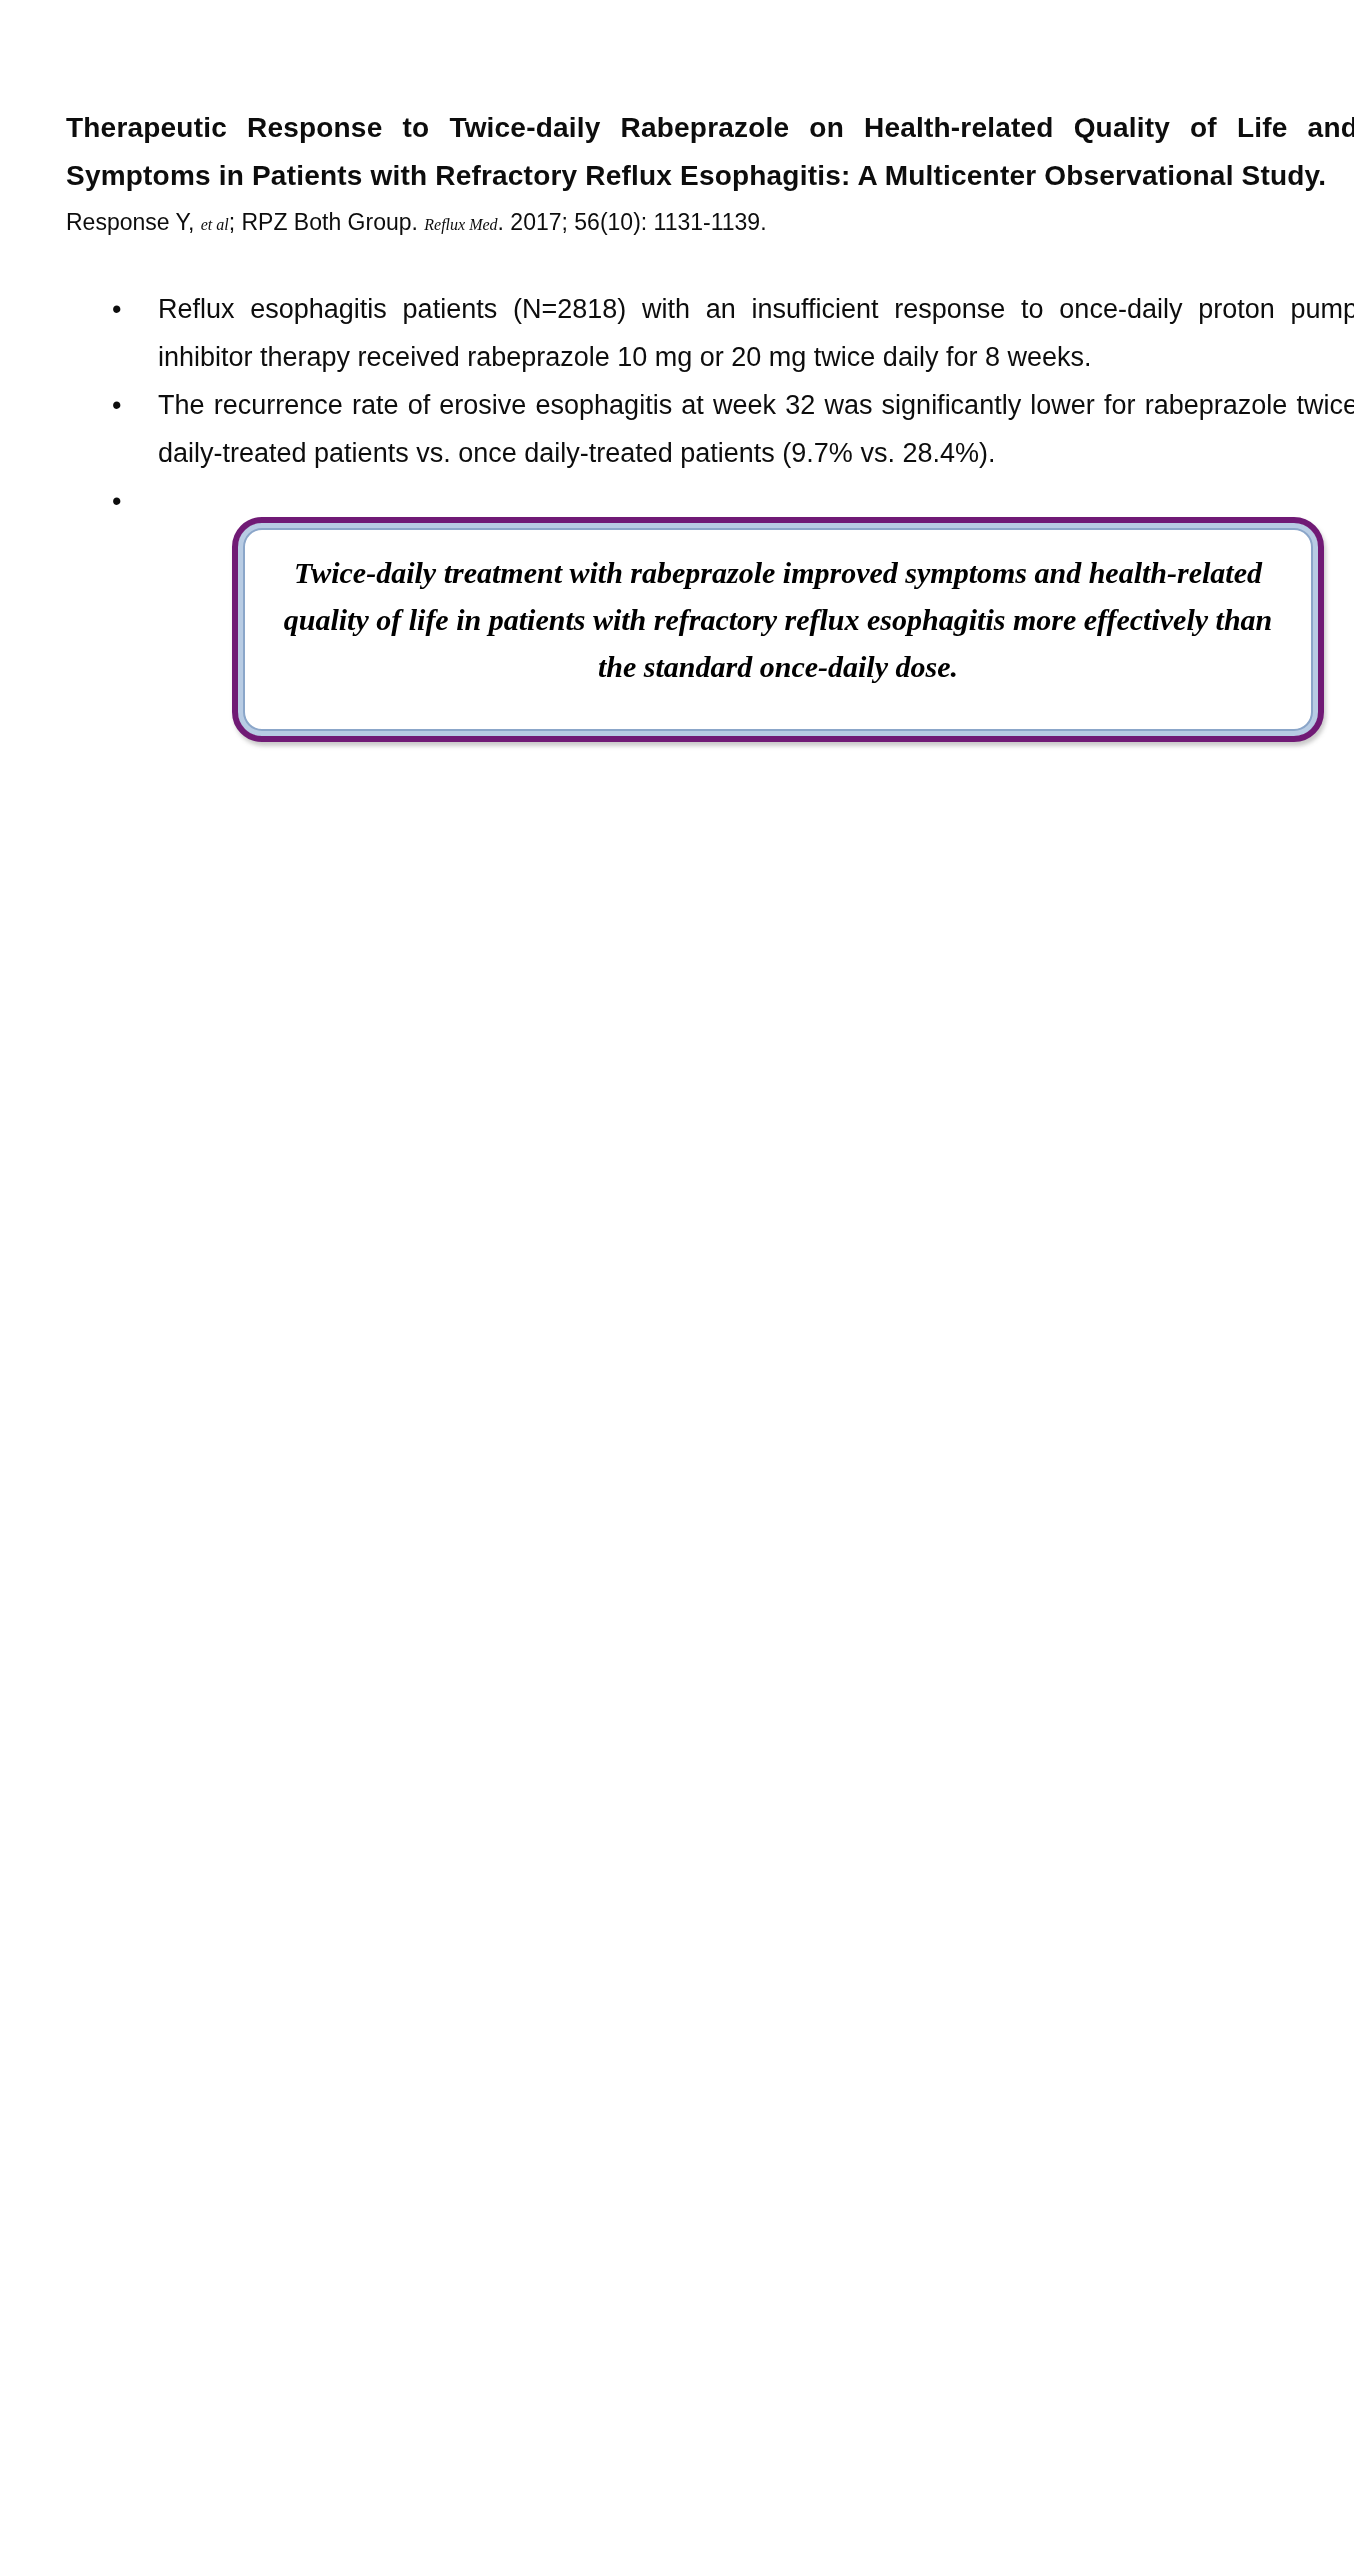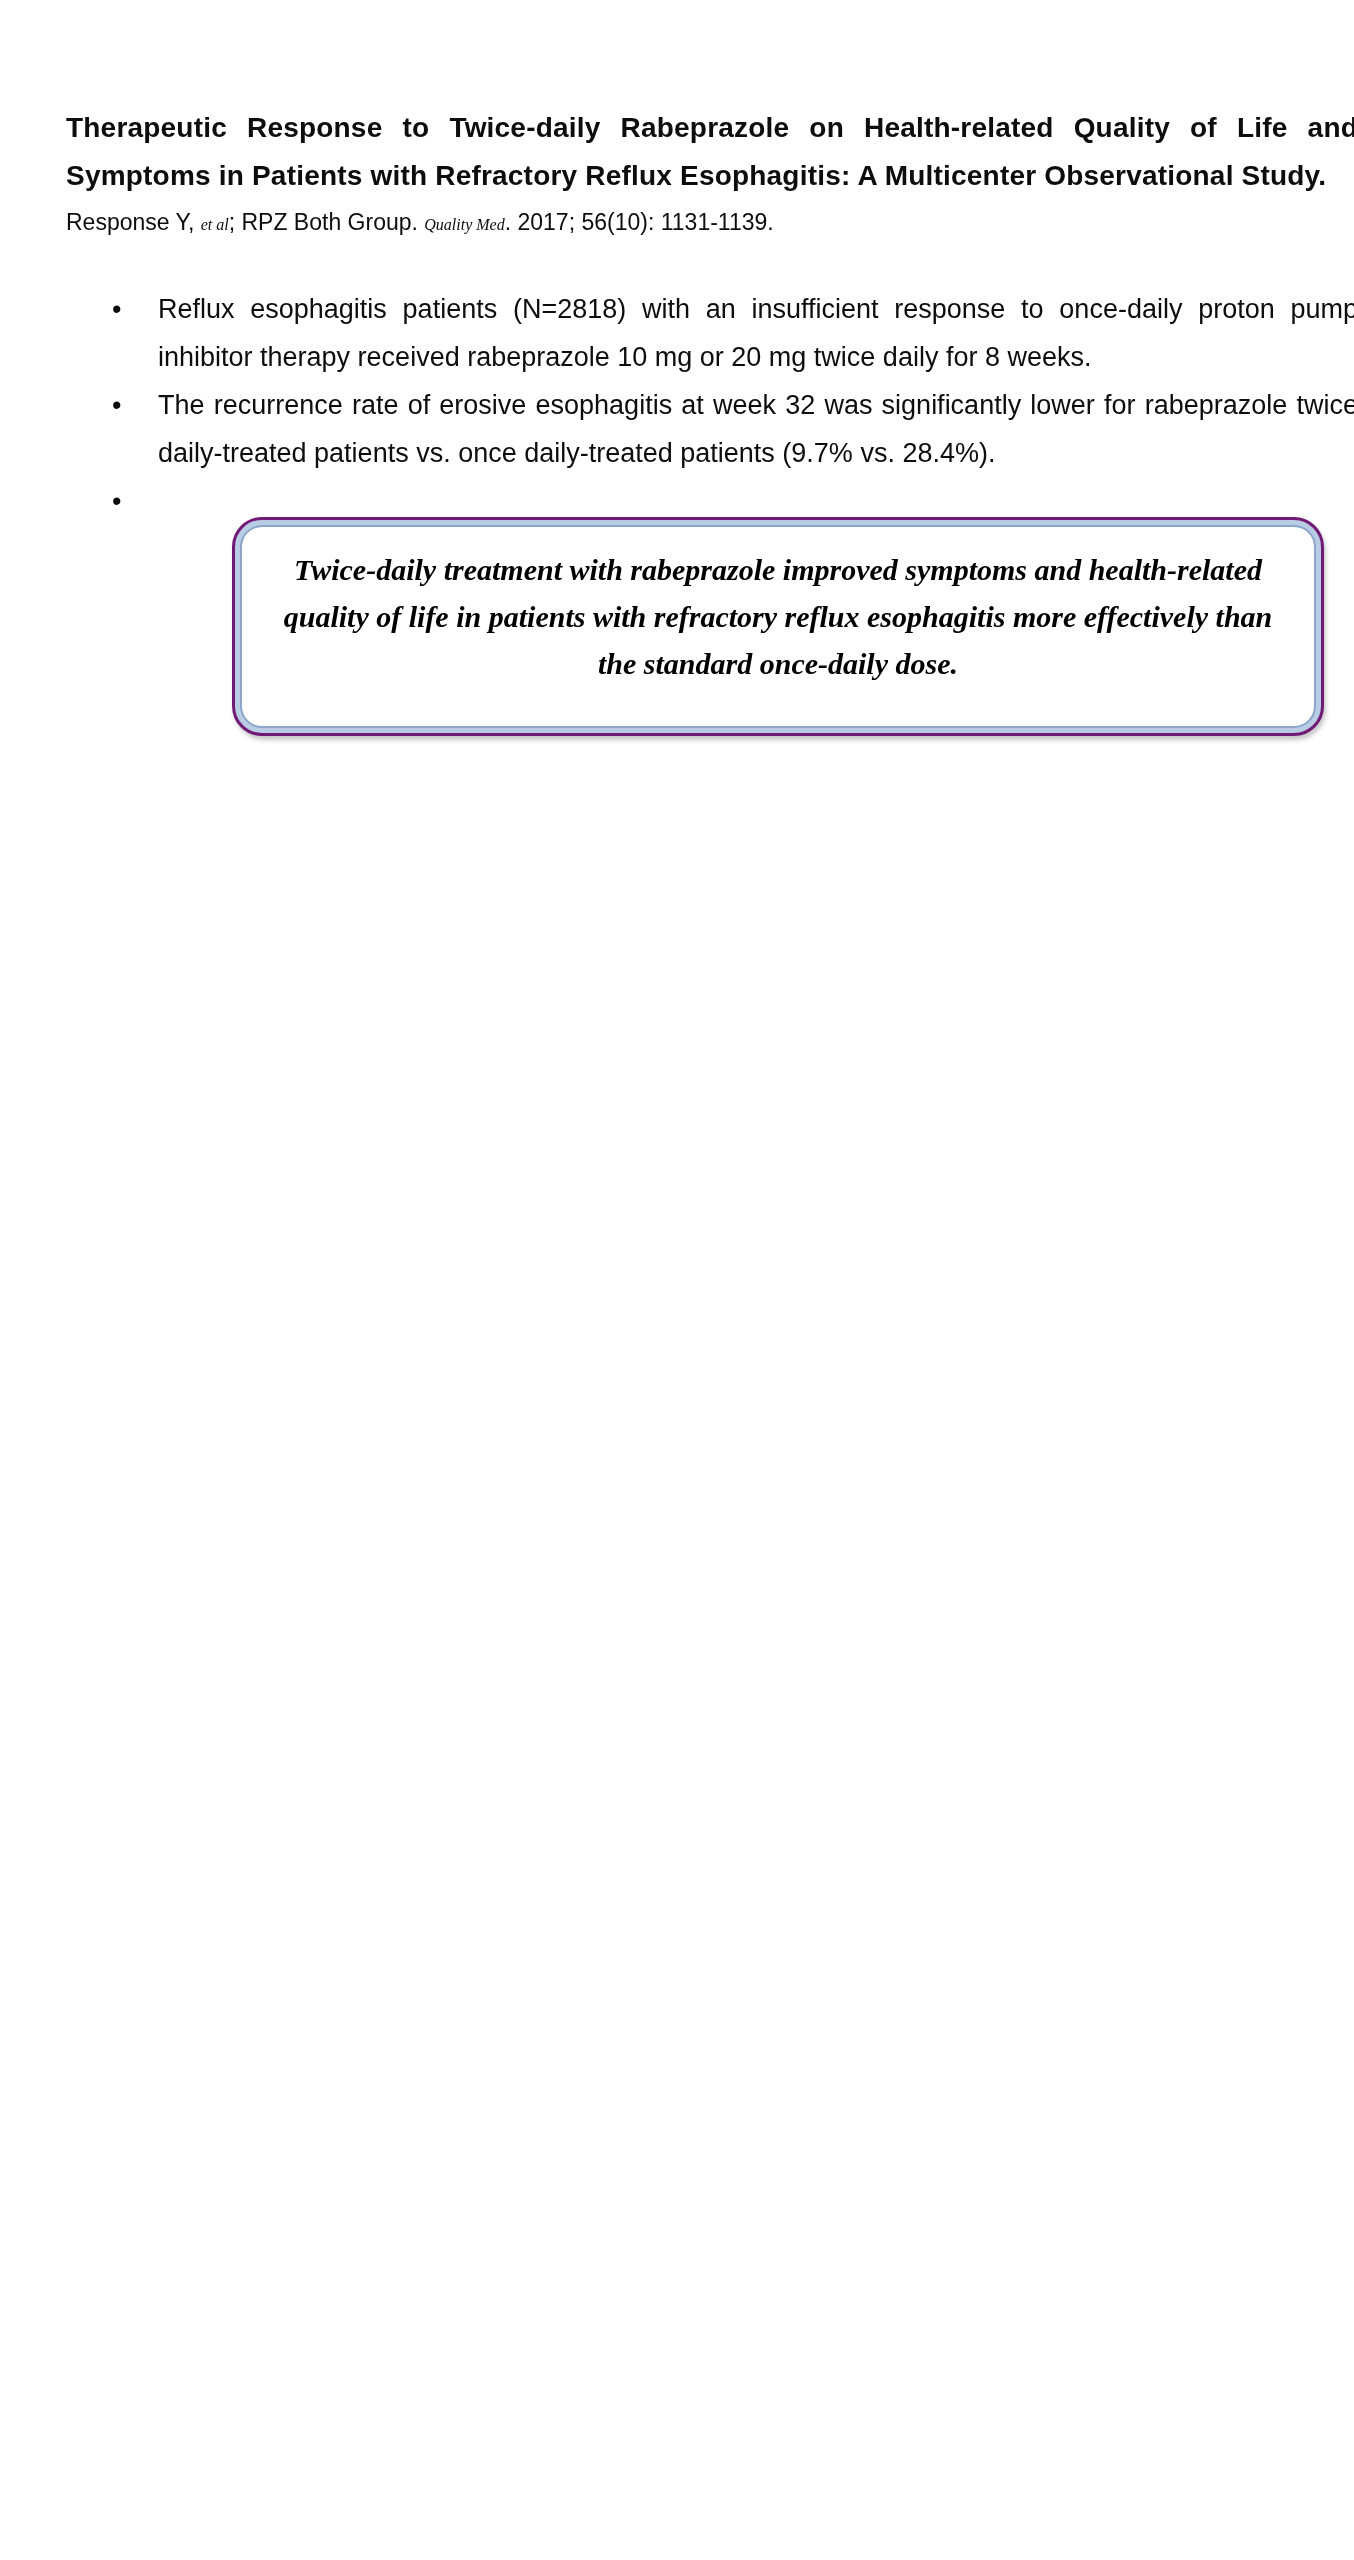--- a/index.html
+++ b/index.html
@@ -53,21 +53,21 @@
     top: 0;
     font-size: 27px;
     line-height: 48px;
   }
   .callout {
     margin: 40px 0 0 196px;
     width: 1092px;
     min-height: 204px;
     box-sizing: border-box;
     border-radius: 30px;
-    border: 3px solid #701a75;
+    border: 6px solid #701a75;
     box-shadow:
       inset 0 0 0 5px #b8cce4,
       inset 0 0 0 7px #8ba6c9,
       2px 4px 4px rgba(100, 100, 100, 0.35);
     padding: 26px 44px 46px 44px;
     text-align: center;
     font-family: "Liberation Serif", serif;
     font-style: italic;
     font-weight: 700;
     font-size: 30px;
@@ -77,21 +77,21 @@
   }
 </style>
 </head>
 <body>
 
 <div class="page">
 
   <div class="title">Therapeutic Response to Twice-daily Rabeprazole on Health-related Quality of Life and Symptoms in Patients with Refractory Reflux Esophagitis: A Multicenter Observational Study.</div>
 
   <div class="citation">
-    <span>Response Y, </span><span class="serif-italic">et al</span><span>; RPZ Both Group. </span><span class="serif-italic">Quality Med</span><span>. 2017; 56(10): 1131-1139.</span>
+    <span>Response Y, </span><span class="serif-italic">et al</span><span>; RPZ Both Group. </span><span class="serif-italic">Reflux Med</span><span>. 2017; 56(10): 1131-1139.</span>
   </div>
 
   <ul class="bullets">
     <li>
       <span class="bullet-glyph">•</span>
       <span>Reflux esophagitis patients (N=2818) with an insufficient response to once-daily proton pump inhibitor therapy received rabeprazole 10 mg or 20 mg twice daily for 8 weeks.</span>
     </li>
     <li>
       <span class="bullet-glyph">•</span>
       <span>The recurrence rate of erosive esophagitis at week 32 was significantly lower for rabeprazole twice daily-treated patients vs. once daily-treated patients (9.7% vs. 28.4%).</span>

